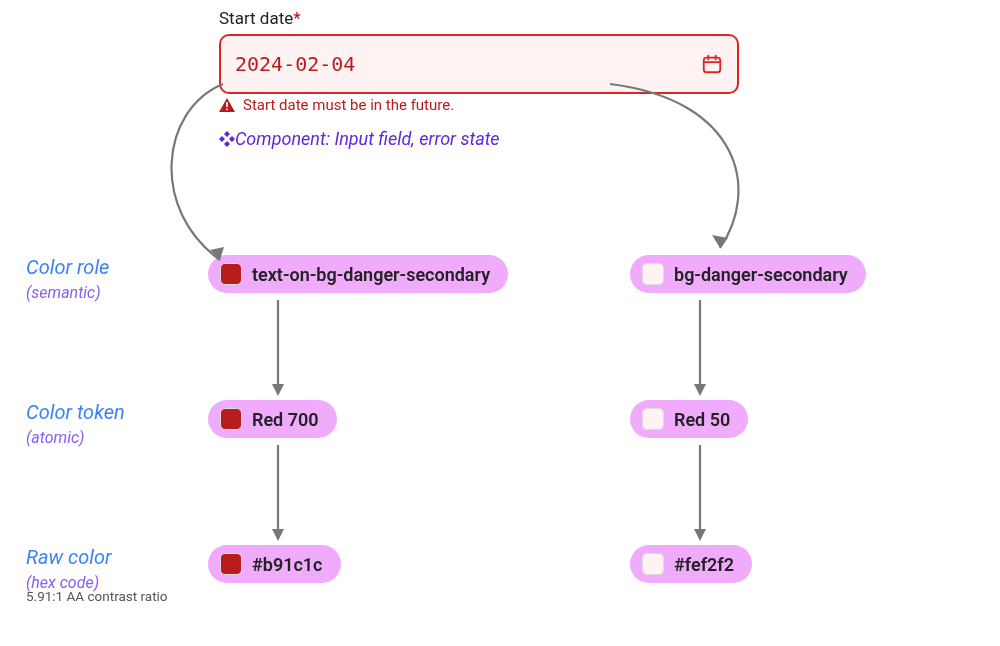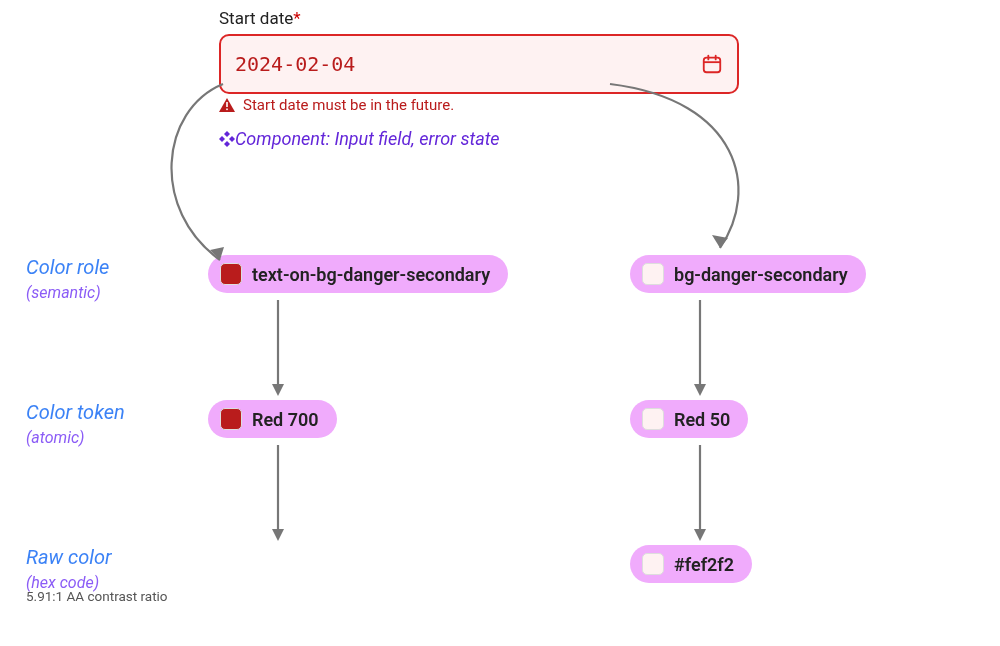--- a/index.html
+++ b/index.html
@@ -119,20 +119,24 @@
   <div class="contrast-note">5.91:1 AA contrast ratio</div>
 
   <div class="pill" style="left:208px; top:255px">
     <span class="swatch" style="background: rgb(185, 28, 28);"></span>
     <span>text-on-bg-danger-secondary</span>
   </div>
   <div class="pill" style="left:208px; top:400px">
     <span class="swatch" style="background: rgb(185, 28, 28);"></span>
     <span>Red 700</span>
   </div>
+  <div class="pill" style="left:208px; top:545px">
+    <span class="swatch" style="background: rgb(185, 28, 28);"></span>
+    <span>#b91c1c</span>
+  </div>
 
   <div class="pill" style="left:630px; top:255px">
     <span class="swatch" style="background: rgb(254, 242, 242);"></span>
     <span>bg-danger-secondary</span>
   </div>
   <div class="pill" style="left:630px; top:400px">
     <span class="swatch" style="background: rgb(254, 242, 242);"></span>
     <span>Red 50</span>
   </div>
   <div class="pill" style="left:630px; top:545px">

